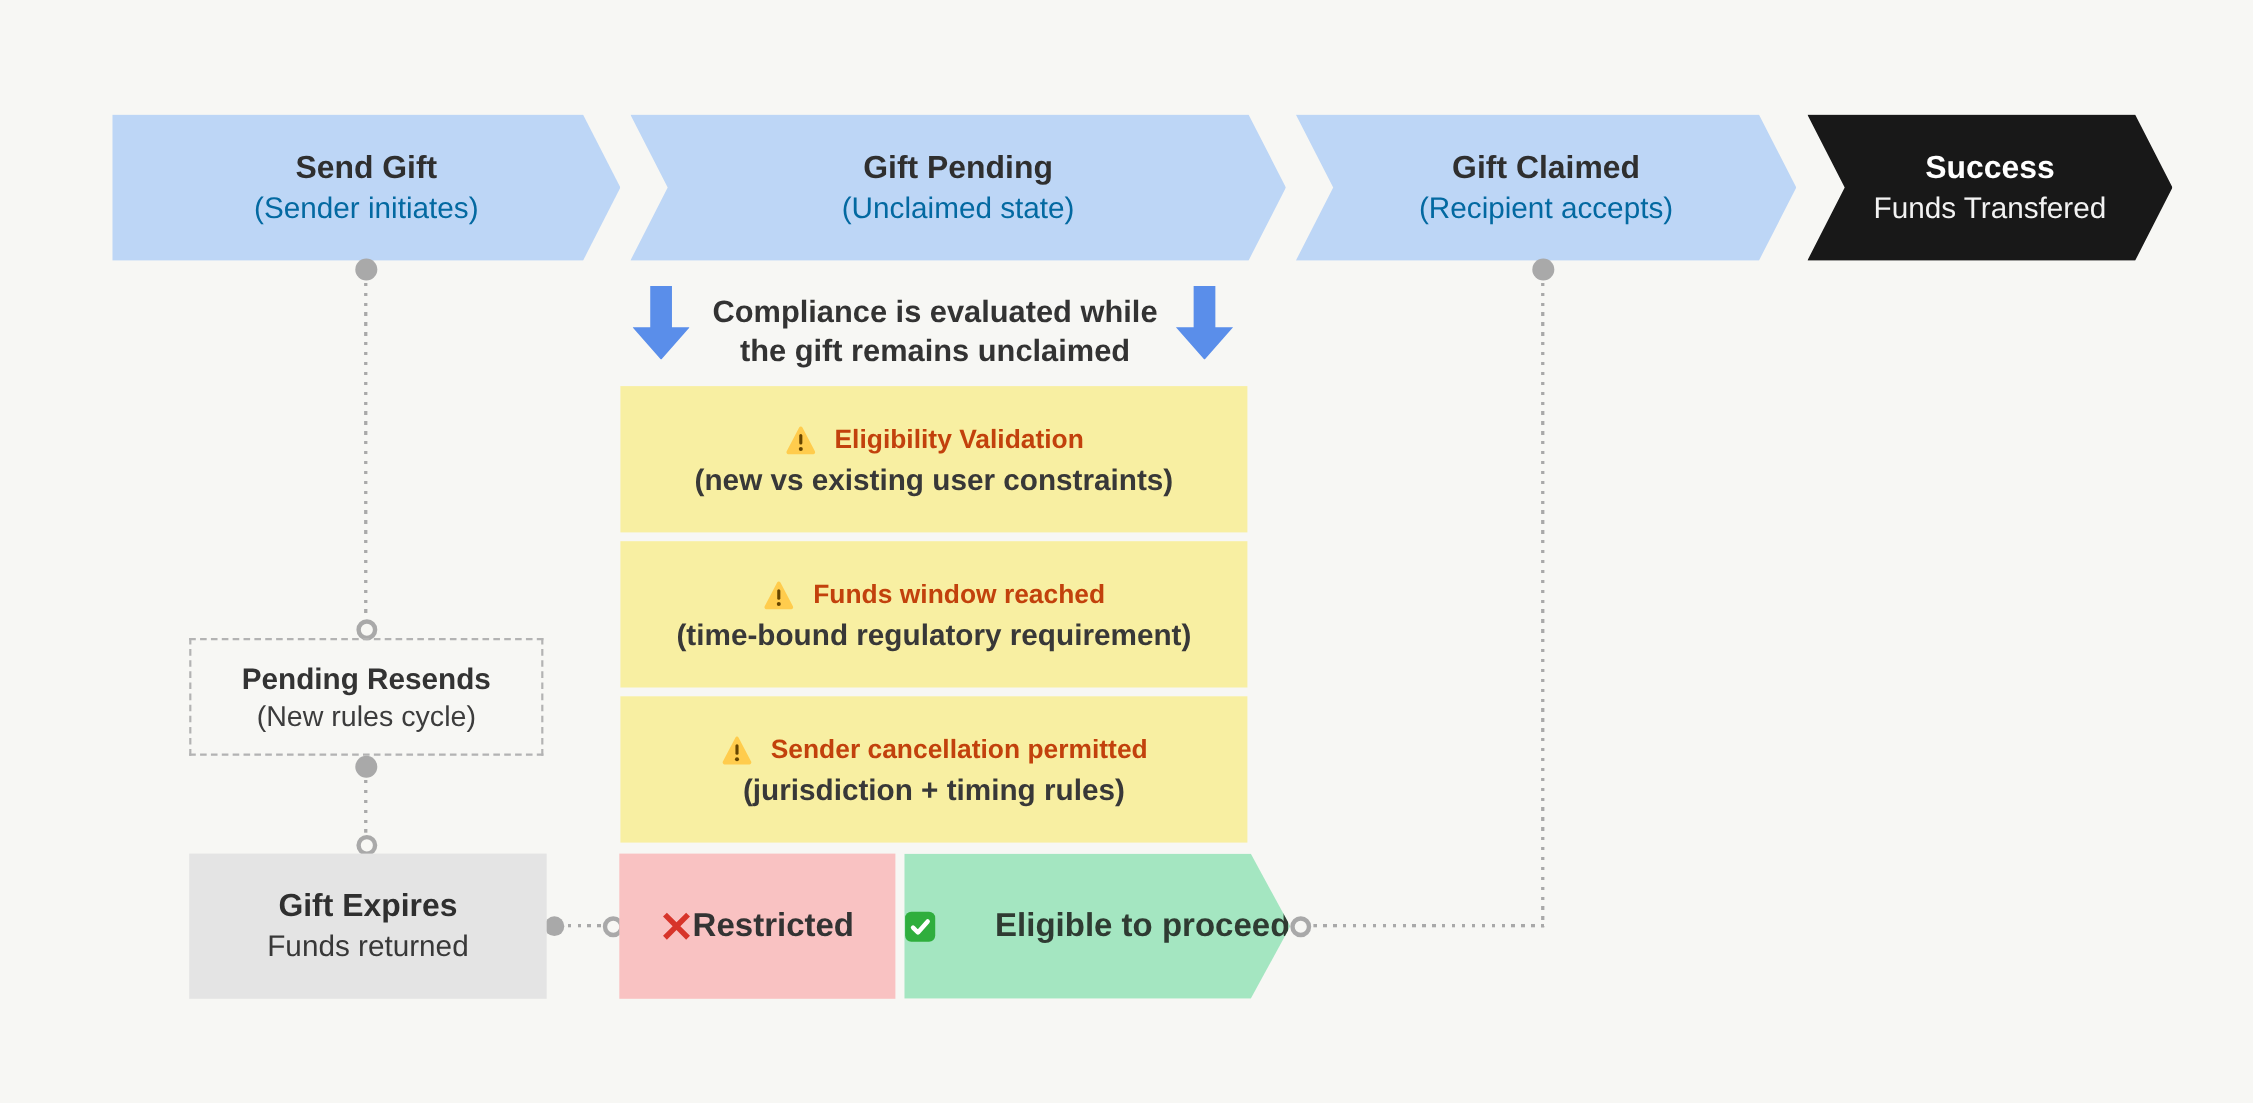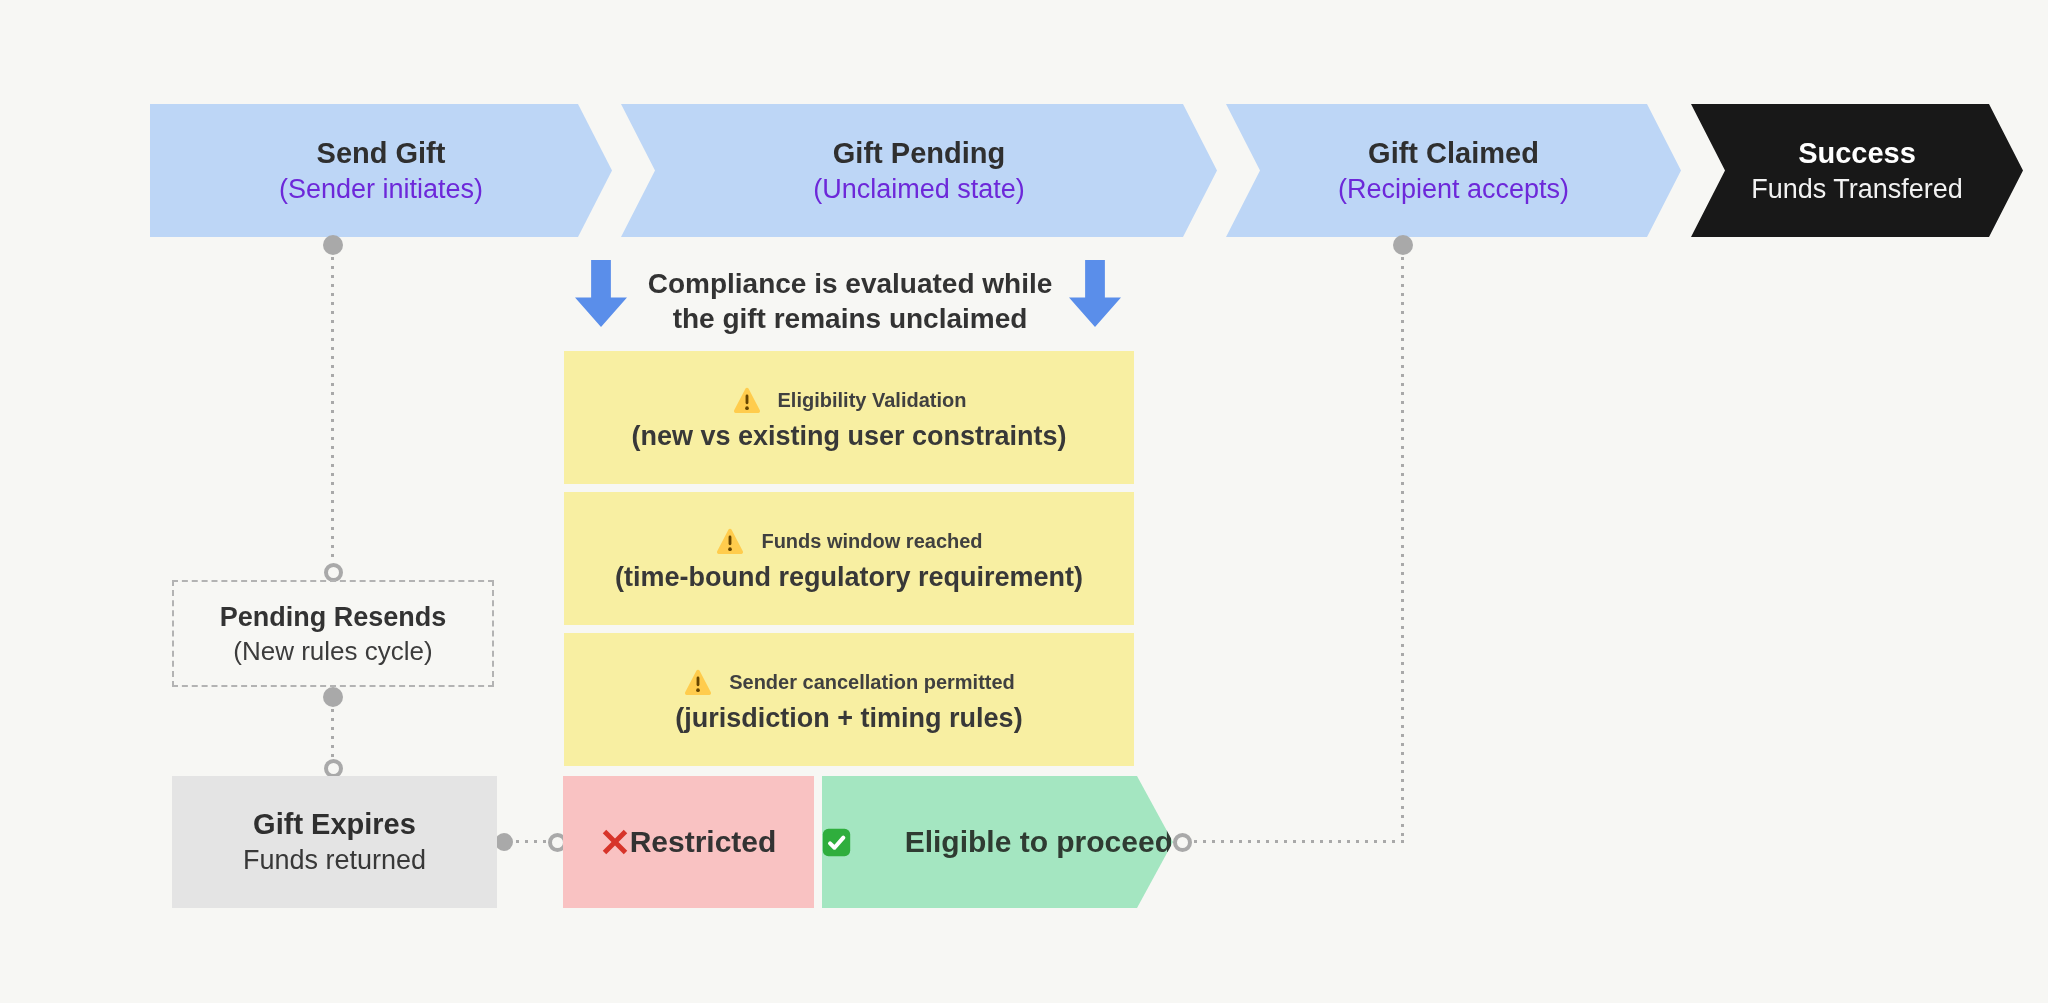--- a/index.html
+++ b/index.html
@@ -3,48 +3,48 @@
 <meta charset="utf-8">
 <style>
   html,body{margin:0;padding:0;background:#f7f7f4;}
   .canvas{
     position:relative;width:2048px;height:1003px;background:#f7f7f4;overflow:hidden;
     font-family:"Liberation Sans","DejaVu Sans",sans-serif;color:#2f2f2f;
   }
   
   .chev{
     position:absolute;top:104px;height:133px;background:#bdd6f6;
-    display:flex;flex-direction:column;justify-content:center;align-items:center;gap:2px;margin-left:48px;
+    display:flex;flex-direction:column;justify-content:center;align-items:center;gap:2px;
   }
   .chev.first{clip-path:polygon(0 0,calc(100% - 34px) 0,100% 50%,calc(100% - 34px) 100%,0 100%);}
   .chev.mid{clip-path:polygon(0 0,calc(100% - 34px) 0,100% 50%,calc(100% - 34px) 100%,0 100%,34px 50%);}
   .chev.dark{background:#181818;color:#ffffff;}
   .chev .t{font-size:29px;font-weight:700;line-height:35px;}
-  .chev .s{font-size:27px;font-weight:400;line-height:33px;color:#6d28d9;}
+  .chev .s{font-size:27px;font-weight:400;line-height:33px;color:#0369a1;}
   .chev.dark .s{color:#f2f2f2;}
   
   .dot{position:absolute;width:20px;height:20px;border-radius:50%;background:#a9a9a9;}
   .dot.sm{width:18px;height:18px;}
   .ring{position:absolute;width:19px;height:19px;border-radius:50%;border:4px solid #a9a9a9;background:#f7f7f4;box-sizing:border-box;}
   .vline{position:absolute;width:3px;background-image:repeating-linear-gradient(to bottom,#a9a9a9 0 3px,transparent 3px 9px);}
   .hline{position:absolute;height:3px;background-image:repeating-linear-gradient(to right,#a9a9a9 0 3px,transparent 3px 9px);}
   
   .down-arrow{
     position:absolute;width:52px;height:67px;background:#5a8eea;
     clip-path:polygon(31% 0,69% 0,69% 56%,100% 56%,50% 100%,0 56%,31% 56%);
   }
   
   .note{position:absolute;left:640px;top:266px;width:420px;text-align:center;
         font-size:28px;font-weight:700;line-height:35px;color:#333333;}
   
   .check-box{
     position:absolute;left:564px;width:570px;height:133px;background:#f8efa2;
     display:flex;flex-direction:column;justify-content:center;align-items:center;gap:3px;
   }
-  .check-box .row{display:flex;align-items:center;gap:16px;font-size:20px;font-weight:700;color:#404040;line-height:34px;}
+  .check-box .row{display:flex;align-items:center;gap:16px;font-size:24px;font-weight:700;color:#c2410c;line-height:34px;}
   .check-box .sub{font-size:27px;font-weight:700;color:#383838;line-height:33px;}
   
   .dashed-box{
     position:absolute;left:172px;top:580px;width:322px;height:107px;
     border:2px dashed #b3b3b3;box-sizing:border-box;
     display:flex;flex-direction:column;justify-content:center;align-items:center;gap:1px;
   }
   .dashed-box .t{font-size:27px;font-weight:700;color:#333333;line-height:33px;}
   .dashed-box .s{font-size:26px;font-weight:400;color:#3c3c3c;line-height:32px;}
   .gray-box{

